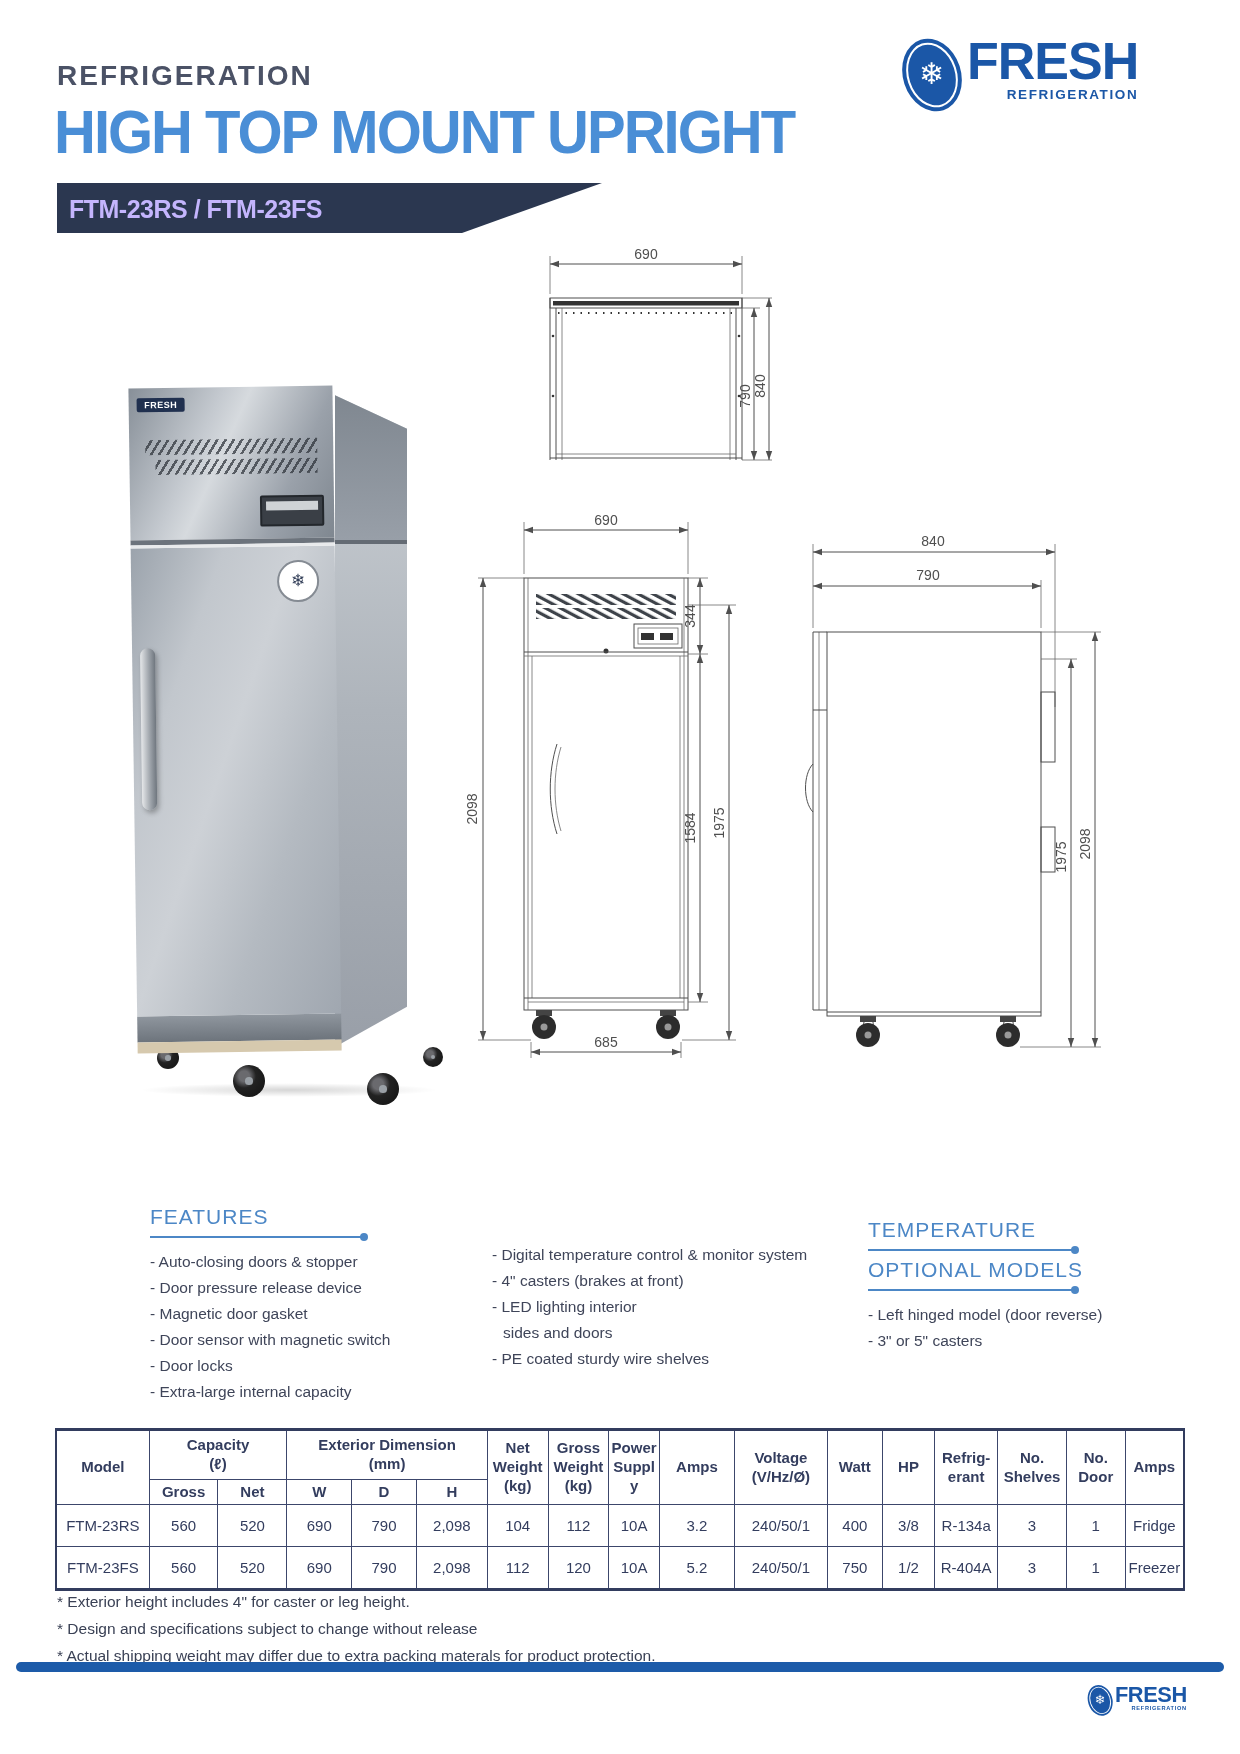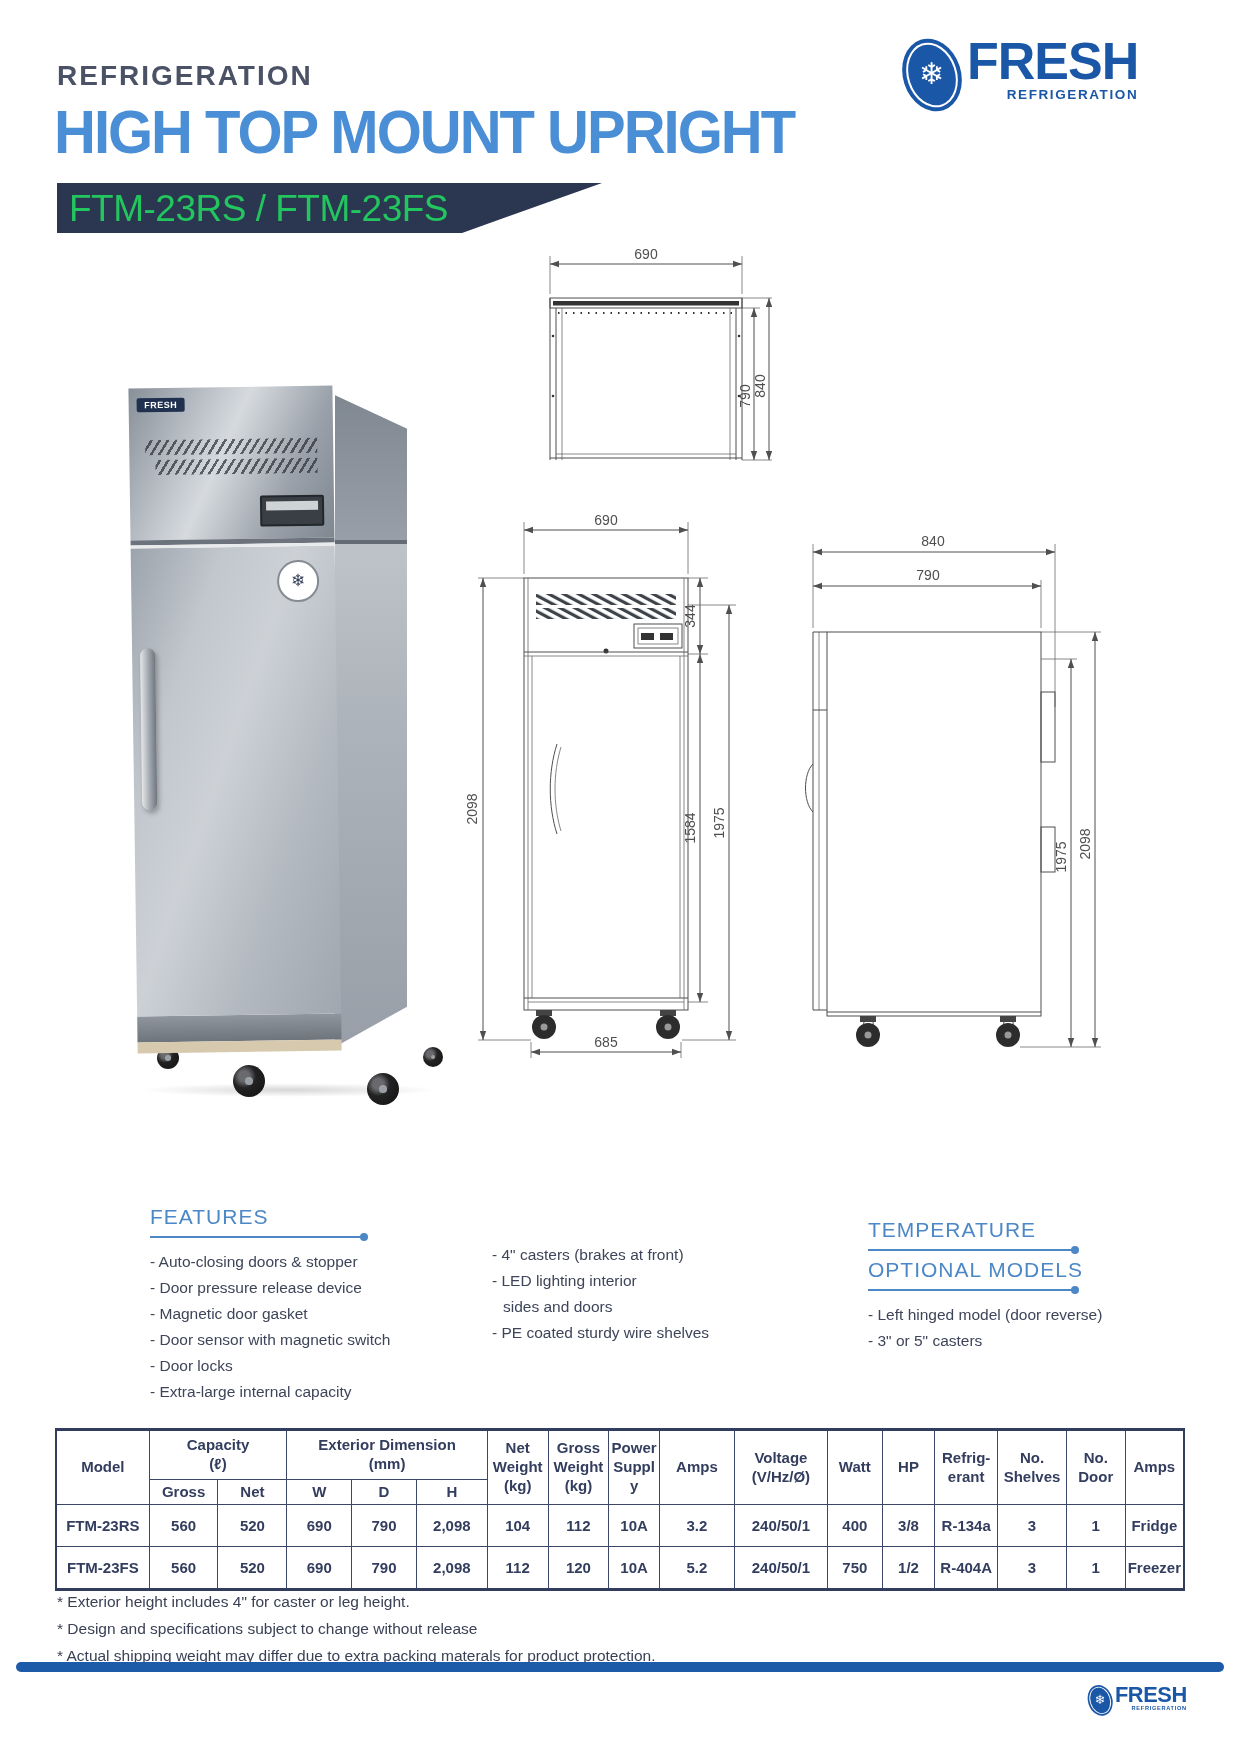--- a/index.html
+++ b/index.html
@@ -6,22 +6,22 @@
   .page{position:relative;width:1240px;height:1754px;background:#fff;overflow:hidden;
         font-family:"Liberation Sans",sans-serif;color:#3a4155;}
 
   
   .kicker{position:absolute;left:57px;top:60px;font-size:28px;font-weight:600;
           letter-spacing:2px;color:#4b5266;}
   .title{position:absolute;left:54px;top:96px;font-size:58px;font-weight:bold;
          letter-spacing:-2px;color:#4a8ed6;transform:scaleY(1.06);transform-origin:left top;}
   .badge{position:absolute;left:57px;top:183px;width:545px;height:50px;background:#2b3750;
          clip-path:polygon(0 0,100% 0,calc(100% - 140px) 100%,0 100%);}
-  .badge span{display:block;padding-left:12px;line-height:52px;font-size:37px;font-weight:normal;
-              color:#22c55e;letter-spacing:-0.5px;}
+  .badge span{display:block;padding-left:12px;line-height:52px;font-size:25px;font-weight:bold;
+              color:#c4b5fd;letter-spacing:-0.5px;}
 
   
   .logo{position:absolute;display:flex;align-items:flex-start;}
   .logo-lg{left:903px;top:36px;}
   .logo-sm{left:1088px;top:1684px;transform:scale(0.42);transform-origin:left top;}
   .oval{width:58px;height:74px;border-radius:50%;background:#1b57a7;transform:rotate(-18deg);
         position:relative;flex:0 0 auto;margin-top:2px;}
   .oval:before{content:"";position:absolute;left:4px;top:4px;right:4px;bottom:4px;
                border:2px solid #fff;border-radius:50%;}
   .oval .flake{position:absolute;left:0;right:0;top:50%;transform:translateY(-54%) rotate(18deg);
@@ -86,21 +86,21 @@
   .blist div{line-height:26px;white-space:nowrap;}
   .blist .cont{padding-left:11px;}
 
   
   .spec{position:absolute;left:55px;top:1428px;}
   table{border-collapse:collapse;table-layout:fixed;width:1130px;color:#333d5e;
         font-size:15px;}
   th,td{border:1px solid #3c466b;text-align:center;vertical-align:middle;padding:2px 1px;
         word-wrap:break-word;overflow:hidden;}
   th{font-weight:bold;line-height:1.25;}
-  td{height:37px;font-weight:bold;}
+  td{height:37px;font-weight:normal;}
   table{border:2px solid #323c5e;border-top-width:3px;border-bottom-width:3px;}
   tr.h1 th{height:44px;}
   tr.h2 th{height:20px;}
 
   
   .notes{position:absolute;left:57px;top:1588px;font-size:15.5px;color:#3a4155;}
   .notes div{line-height:27px;}
   .footbar{position:absolute;left:16px;top:1662px;width:1208px;height:10px;border-radius:6px;background:#1d5ba9;}
 </style>
 </head>
@@ -313,20 +313,21 @@
       <div>- Door pressure release device</div>
       <div>- Magnetic door gasket</div>
       <div>- Door sensor with magnetic switch</div>
       <div>- Door locks</div>
       <div>- Extra-large internal capacity</div>
     </div>
   </div>
 
   <div class="sec" style="left:492px;top:1242px;width:340px;">
     <div class="blist" style="margin-top:0;">
+      <div>- Digital temperature control &amp; monitor system</div>
       <div>- 4" casters (brakes at front)</div>
       <div>- LED lighting interior</div>
       <div class="cont">sides and doors</div>
       <div>- PE coated sturdy wire shelves</div>
     </div>
   </div>
 
   <div class="sec" style="left:868px;top:1218px;width:240px;">
     <div class="sec-head">TEMPERATURE</div>
     <div class="sec-line" style="width:207px;">

